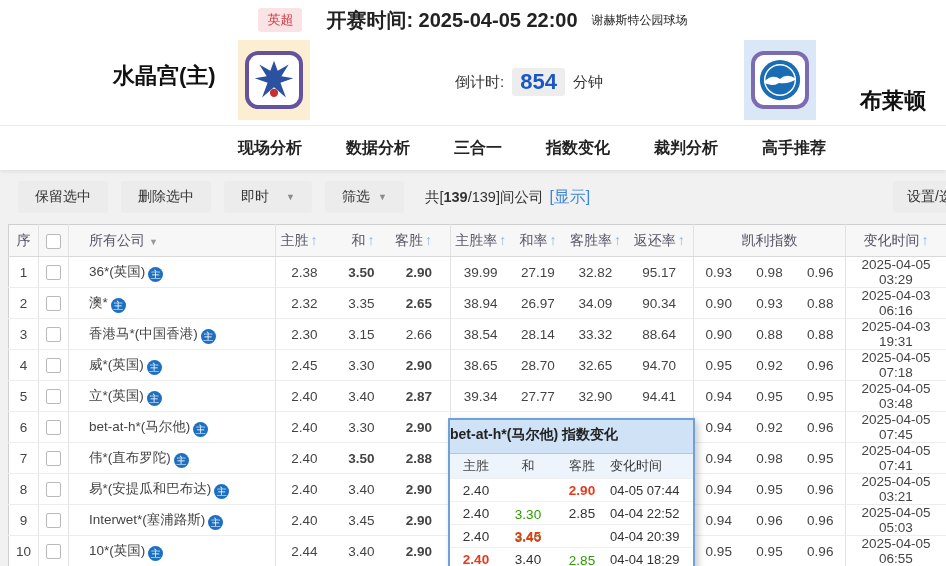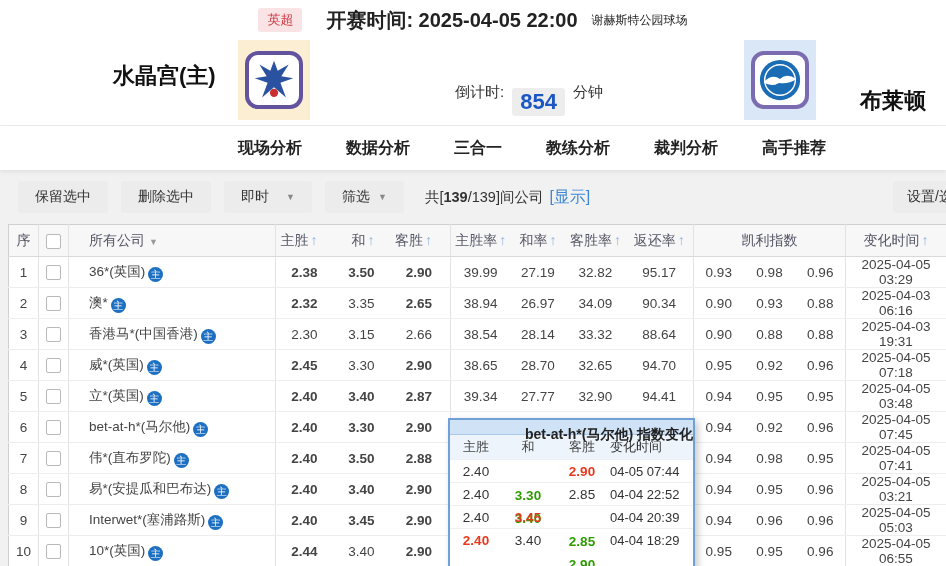--- a/index.html
+++ b/index.html
@@ -16,21 +16,21 @@
   .match-header { height:90px; background:#fff; position:relative; border-bottom:1px solid #ececec; }
   .team-name { position:absolute; font-size:22px; font-weight:bold; color:#111; top:25px; }
   .home-name { left:113px; }
   .away-name { left:860px;margin-top:25px; }
   .crest { position:absolute; top:4px; width:72px; height:80px; display:flex; align-items:center; justify-content:center; }
   .home-crest { left:238px; background:#fbeed2; }
   .away-crest { left:744px; background:#d9e7f7; }
   .crest .frame { width:58px; height:58px; background:#fff; border:4px solid #63539f; border-radius:13px; display:flex; align-items:center; justify-content:center; }
   .away-crest .frame { border-color:#7b6cb1; }
   .countdown { position:absolute; left:455px; top:32px; display:flex; align-items:center; gap:8px; font-size:15px; color:#333; }
-  .cd-value { font-size:22px; font-weight:bold; color:#1b57c4; background:#ededed; border-radius:3px; padding:1px 8px;margin-top:20px; }
+  .cd-value { font-size:22px; font-weight:bold; color:#1b57c4; background:#ededed; border-radius:3px; padding:1px 8px; }
 
   
   .nav { height:44px; background:#fff; display:flex; align-items:center; justify-content:center; gap:44px; padding-left:118px; box-shadow:0 2px 4px rgba(0,0,0,.07); position:relative; z-index:2; }
   .nav-tab { font-size:16px; font-weight:bold; color:#222; cursor:pointer; white-space:nowrap; }
   .nav-tab.active { color:#fff; background:#e8490f; padding:8px 17px; border-radius:18px; }
 
   
   .content { background:#f1f1f1; height:396px; position:relative; }
   .toolbar { height:54px; display:flex; align-items:center; padding:0 0 0 18px; position:relative; }
   .tool-btn { height:32px; background:#ececec; border:none; border-radius:3px; font-size:14px; color:#333; padding:0 17px; margin-right:13px; display:inline-flex; align-items:center; font-family:inherit; cursor:pointer; }
@@ -46,29 +46,29 @@
   .odds-table th { height:32px; background:#f7f7f7; font-size:14px; font-weight:normal; color:#556; border-bottom:1px solid #d9d9d9; }
   .odds-table td { height:31px; font-size:13.5px; color:#444; border-bottom:1px solid #ededed; }
   .bR { border-right:1px solid #e2e2e2; }
   .arr { color:#8fb6e0; font-weight:bold; margin-left:2px; }
   .caret-sm { font-size:9px; color:#999; margin-left:4px; }
   .cell-c { text-align:center; }
   .cell-odds { text-align:right; padding-right:18px; font-size:14.5px; }
   th.cell-odds { font-size:14px; }
   .cell-company { text-align:left; padding-left:20px; font-size:14px; color:#333; white-space:nowrap; }
   .cell-time { text-align:center; font-size:13px; color:#444;margin-top:11px; }
-  .g { color:#2e9b00; font-weight:bold;margin-top:48px; }
+  .g { color:#2e9b00; font-weight:normal;margin-top:48px; }
   .r { color:#e8391d; font-weight:bold; }
   .k { color:#333; font-weight:normal; }
   .cb { display:inline-block; width:15px; height:15px; background:#fff; border:1px solid #b9b9b9; border-radius:2px; vertical-align:middle; cursor:pointer; }
   .badge-host { display:inline-block; width:15px; height:15px; line-height:15px; border-radius:50%; background:#1d6fc2; color:#fff; font-size:10px; text-align:center; margin-left:3px; vertical-align:-2px; }
 
   
   .popup { position:absolute; left:448px; top:418px; width:247px; height:170px; background:#fff; border:2px solid #6fa0d6; box-shadow:3px 3px 7px rgba(0,0,0,.22); z-index:5; }
-  .popup-title { height:15px; line-height:29px; background:#cfe2f6; border-bottom:1px solid #aac8e8; text-align:right; font-size:14px; font-weight:bold; color:#222; }
+  .popup-title { height:34px; line-height:29px; background:#cfe2f6; border-bottom:1px solid #aac8e8; text-align:left; font-size:14px; font-weight:bold; color:#222; }
   .popup-head, .popup-row { display:flex; align-items:center; }
   .popup-head { height:24px; background:#eef4fc; font-size:13px; color:#444; }
   .popup-row { height:23px; font-size:13.5px; border-top:1px solid #eef0f3; }
   .pc0 { width:52px; text-align:center; }
   .pc1 { width:52px; text-align:center; }
   .pc2 { width:56px; text-align:center; }
   .pc3 { width:83px; text-align:left; font-size:13px; color:#333; }
 </style>
 </head>
 <body>
@@ -103,21 +103,21 @@
       </svg>
     </div>
   </div>
   <div class="team-name away-name">布莱顿</div>
 </div>
 
 <div class="nav" id="nav-tabs">
     <div class="nav-tab">现场分析</div>
     <div class="nav-tab">数据分析</div>
     <div class="nav-tab">三合一</div>
-    <div class="nav-tab">教练分析</div>
+    <div class="nav-tab">指数变化</div>
     <div class="nav-tab">裁判分析</div>
     <div class="nav-tab">高手推荐</div>
   </div>
 
 <div class="content">
   <div class="toolbar">
     <button class="tool-btn">保留选中</button>
     <button class="tool-btn">删除选中</button>
     <button class="tool-btn dd-instant">
       <span>即时</span>

